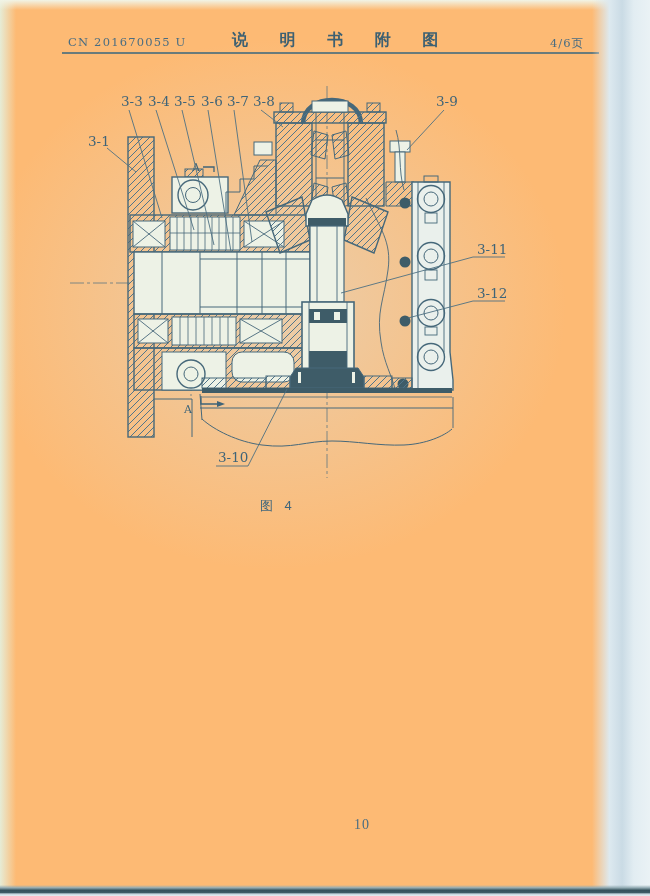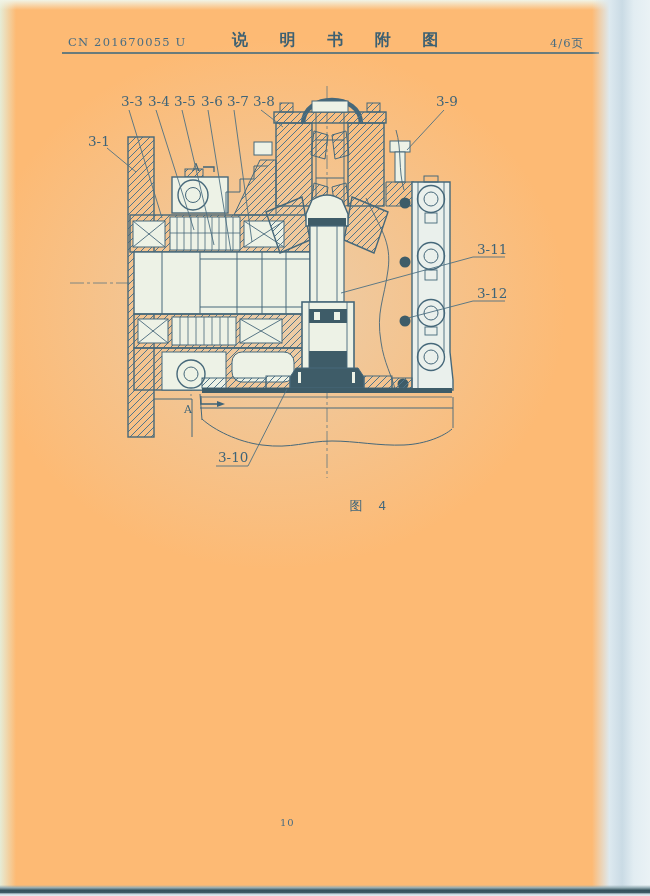--- a/index.html
+++ b/index.html
@@ -20,25 +20,25 @@
   .edge-bottom{position:absolute;left:0;right:0;bottom:0;height:11px;pointer-events:none;
     background:linear-gradient(to bottom, rgba(237,241,224,0) 0%, #93acb4 25%, #35525c 48%, #3c5a64 68%, #c2d5dd 82%, #e8f0f3 100%);}
   
   .hdr-num{position:absolute;left:68px;top:35px;font-size:11.5px;letter-spacing:1.2px;color:#4a6d82;}
   .hdr-title{position:absolute;left:232px;top:30px;width:200px;text-align:center;
     font-family:"DejaVu Sans","Liberation Sans",sans-serif;
     font-size:16px;font-weight:600;letter-spacing:13px;color:#3d6072;white-space:nowrap;}
   .hdr-page{position:absolute;left:539px;top:36px;font-size:11.5px;letter-spacing:1px;color:#4a6d82;margin-left:11px;}
   .hdr-rule{position:absolute;left:62px;top:52px;width:537px;height:2px;background:#4f707c;opacity:.85;}
   
-  .fig-caption{position:absolute;left:260px;top:497px;width:130px;text-align:right;
-    font-family:Liberation Mono, monospace;
+  .fig-caption{position:absolute;left:260px;top:497px;width:130px;text-align:left;
+    font-family:Liberation Sans, sans-serif;
     font-size:13px;letter-spacing:4px;color:#41677c;}
-  .pg-num{position:absolute;left:280px;top:817px;width:90px;text-align:left;
-    font-size:10px;color:#4a6d82;letter-spacing:1px;}
+  .pg-num{position:absolute;left:280px;top:817px;width:90px;text-align:right;
+    font-size:14px;color:#4a6d82;letter-spacing:1px;font-family:Liberation Serif, serif;}
   svg.fig{position:absolute;left:0;top:0;}
   svg text{font-family:"DejaVu Serif","Liberation Serif",serif;}
 </style>
 </head>
 <body>
 
 <div class="page">
 
   <div class="cast"></div>
   <div class="edge-left"></div>

